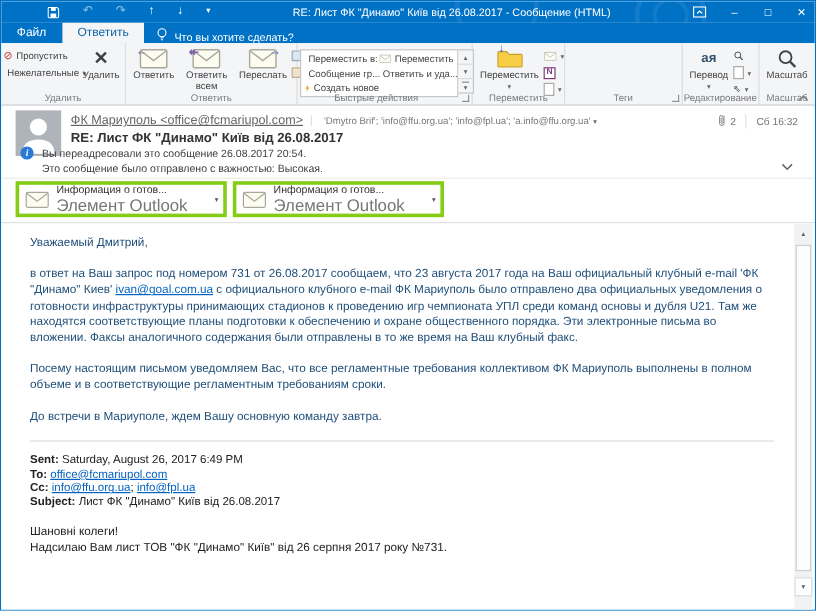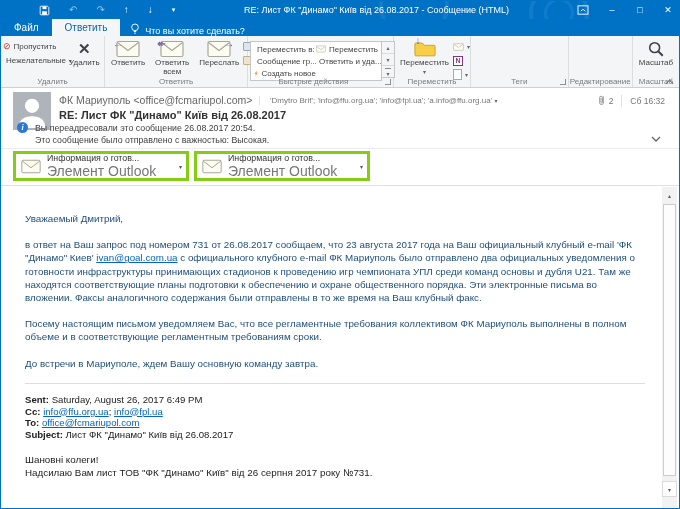--- a/index.html
+++ b/index.html
@@ -47,41 +47,41 @@
   .tinyicon { width:12px; height:9px; border:1px solid #9AA7B8; background:#DCE6F2; display:inline-block; border-radius:1px; }
   .onenote { width:10px; height:10px; border:1px solid #80397B; color:#80397B; font-size:7px; font-weight:bold; display:inline-flex; align-items:center; justify-content:center; background:#fff; }
   .pageicon { width:9px; height:11px; border:1px solid #AAA; background:#fff; display:inline-block; }
   .launcher { position:absolute; right:2px; bottom:2px; width:6px; height:6px; border-right:1px solid #8F9092; border-bottom:1px solid #8F9092; }
   .ribcollapse { position:absolute; right:5px; bottom:2px; color:#7A7B7D; }
   .translate-glyph { font-size:11px; color:#33506E; font-weight:bold; }
 
   
   .msgheader { position:absolute; left:0; top:88px; width:100%; height:96px; background:#fff; }
   .avatar { position:absolute; left:12px; top:3px; width:38px; height:38px; background:#AEB4B9; color:#fff; }
-  .hdr-from { position:absolute; left:58px; top:5px; font-size:10.5px; color:#666; }
+  .hdr-from { position:absolute; left:58px; top:5px; font-size:10.5px; color:#666;text-decoration:underline; }
   .hdr-recips { position:absolute; left:258px; top:7px; font-size:8px; color:#777; border-left:1px solid #E0E0E0; padding-left:10px; max-width:320px; white-space:nowrap; }
   .hdr-subject { position:absolute; left:58px; top:20px; font-size:11px; font-weight:bold; color:#333; }
   .hdr-right { position:absolute; right:14px; top:5px; display:flex; align-items:center; gap:8px; font-size:8.5px; color:#777; }
   .hdr-sep { width:1px; height:12px; background:#E0E0E0; }
   .infobar { position:absolute; left:16px; top:33px; display:flex; gap:7px; }
   .info-ic { width:11px; height:11px; border-radius:50%; background:#2B79D7; color:#fff; font-size:8px; font-style:italic; font-weight:bold; display:flex; align-items:center; justify-content:center; font-family:"Liberation Serif", serif; }
   .infolines { font-size:8.8px; color:#404040; line-height:12px; }
   .hdr-expand { position:absolute; right:18px; top:47px; color:#666; cursor:default; }
   .attach-sep { position:absolute; left:0; top:59px; width:100%; height:1px; background:#ECECEC; }
   .attachrow { position:absolute; left:12px; top:62px; display:flex; gap:5px; }
   .attach-tile { width:176px; height:30px; border:3px solid #84cc16; background:#fff; display:flex; align-items:center; padding:0 4px; gap:5px; cursor:default; }
   .attach-env { width:22px; height:15px; flex:none; }
   .attach-txt { flex:1; overflow:hidden; }
   .attach-name { font-size:8.8px; color:#333; white-space:nowrap; }
   .attach-type { font-size:14px; color:#777; white-space:nowrap; }
   .attach-dd { font-size:6px; color:#555; align-self:center; }
 
   
   .bodyarea { position:absolute; left:0; top:184px; width:100%; height:324px; background:#fff; border-top:1px solid #E0E0E0; }
-  .bodytext { position:absolute; left:24px; top:10px; right:34px; bottom:0; overflow:hidden;margin-top:16px; }
+  .bodytext { position:absolute; left:24px; top:10px; right:34px; bottom:0; overflow:hidden; }
   .bp { font-size:9.8px; color:#1F4E79; line-height:13.2px; margin-bottom:13px; }
   .bp a, .quoted a { color:#0563C1; text-decoration:underline; cursor:pointer; }
   .p5 { margin-bottom:11px; }
   .qsep { border-top:1px solid #DDDDDD; margin:0 0 10px 0; }
   .quoted { font-size:9.6px; color:#222; line-height:11.8px; margin-bottom:12px; }
   .quoted b { font-weight:bold; }
   .bq { font-size:9.8px; color:#222; line-height:13px; }
 
   
   .vscroll { position:absolute; right:2px; top:1px; bottom:1px; width:15px; background:#F2F2F2; }
@@ -329,20 +329,42 @@
       </div>
       <div class="glabel">Переместить</div>
     </div>
 
     <div class="grp" style="width:110px">
       <div class="glabel">Теги</div>
       <span class="launcher"></span>
     </div>
 
     <div class="grp" style="width:72px">
+      <div class="gc">
+        <div class="bigbtn">
+          <span class="bicon translate-glyph">ая</span>
+          <span class="bb-label">Перевод</span>
+          <span class="dd">▾</span>
+        </div>
+        <div class="minicol">
+          <div class="smallbtn">
+            <svg class="icon" width="9" height="9">
+                <use href="#sym-zoomg"></use>
+              </svg>
+          </div>
+          <div class="smallbtn">
+            <span class="pageicon"></span>
+            <span class="dd">▾</span>
+          </div>
+          <div class="smallbtn">
+            <span style="font-size:8px;color:#555">⇖</span>
+            <span class="dd">▾</span>
+          </div>
+        </div>
+      </div>
       <div class="glabel">Редактирование</div>
     </div>
 
     <div class="grp" style="width:48px;border-right:none">
       <div class="gc" style="justify-content:center;width:100%">
         <div class="bigbtn">
           <span class="bicon">
             <svg class="icon" width="18" height="18">
                 <use href="#sym-zoomg"></use>
               </svg>
@@ -421,22 +443,22 @@
 
   <div class="bodyarea">
     <div class="bodytext">
       <p class="bp">Уважаемый Дмитрий,</p>
       <p class="bp"><span>в ответ на Ваш запрос под номером 731 от 26.08.2017 сообщаем, что 23 августа 2017 года на Ваш официальный клубный e-mail 'ФК "Динамо" Киев' </span><a>ivan@goal.com.ua</a><span> с официального клубного e-mail ФК Мариуполь было отправлено два официальных уведомления о готовности инфраструктуры принимающих стадионов к проведению игр чемпионата УПЛ среди команд основы и дубля U21. Там же находятся соответствующие планы подготовки к обеспечению и охране общественного порядка. Эти электронные письма во вложении. Факсы аналогичного содержания были отправлены в то же время на Ваш клубный факс.</span></p>
       <p class="bp">Посему настоящим письмом уведомляем Вас, что все регламентные требования коллективом ФК Мариуполь выполнены в полном объеме и в соответствующие регламентным требованиям сроки.</p>
       <p class="bp">До встречи в Мариуполе, ждем Вашу основную команду завтра.</p>
       <div class="qsep"></div>
       <div class="quoted">
         <div><b>Sent:</b><span> Saturday, August 26, 2017 6:49 PM</span></div>
+        <div><b>To:</b> <a>office@fcmariupol.com</a></div>
         <div><b>Cc:</b> <a>info@ffu.org.ua</a><span>; </span><a>info@fpl.ua</a></div>
-        <div><b>To:</b> <a>office@fcmariupol.com</a></div>
         <div><b>Subject:</b><span> Лист ФК "Динамо" Київ від 26.08.2017</span></div>
       </div>
       <p class="bq">Шановні колеги!</p>
       <p class="bq">Надсилаю Вам лист ТОВ "ФК "Динамо" Київ" від 26 серпня 2017 року №731.</p>
 
     </div>
     <div class="vscroll">
       <div class="sbtn up">▴</div>
       <div class="sthumb"></div>
       <div class="sbtn down">▾</div>

